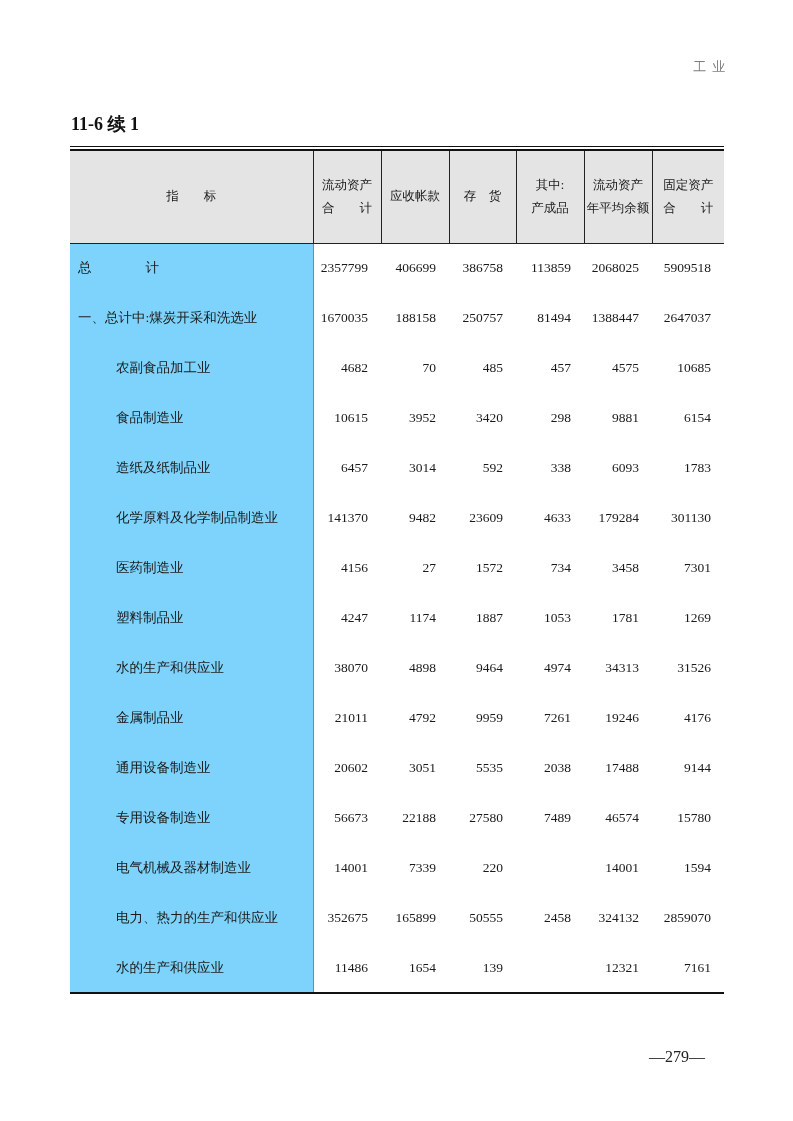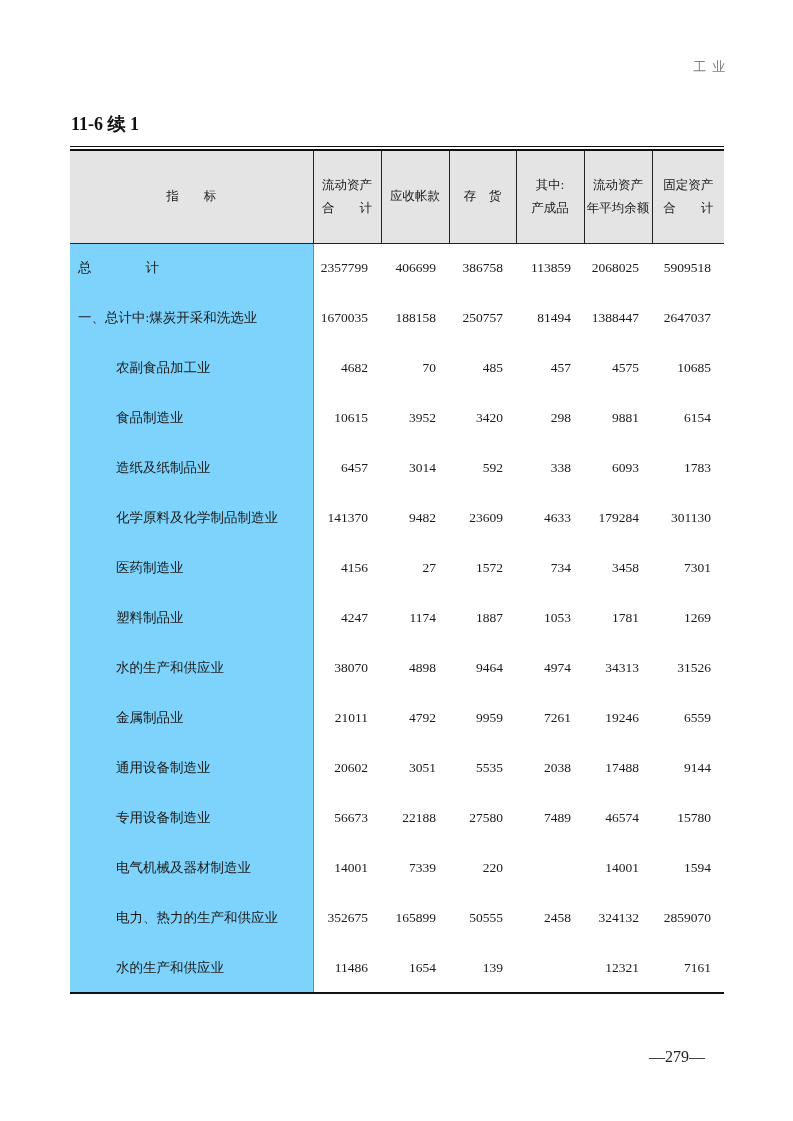--- a/index.html
+++ b/index.html
@@ -211,21 +211,21 @@
             <td class="num">34313</td>
             <td class="num">31526</td>
           </tr>
           <tr>
             <td class="stub indent">金属制品业</td>
             <td class="num">21011</td>
             <td class="num">4792</td>
             <td class="num">9959</td>
             <td class="num">7261</td>
             <td class="num">19246</td>
-            <td class="num">6559</td>
+            <td class="num">4176</td>
           </tr>
           <tr>
             <td class="stub indent">通用设备制造业</td>
             <td class="num">20602</td>
             <td class="num">3051</td>
             <td class="num">5535</td>
             <td class="num">2038</td>
             <td class="num">17488</td>
             <td class="num">9144</td>
           </tr>

